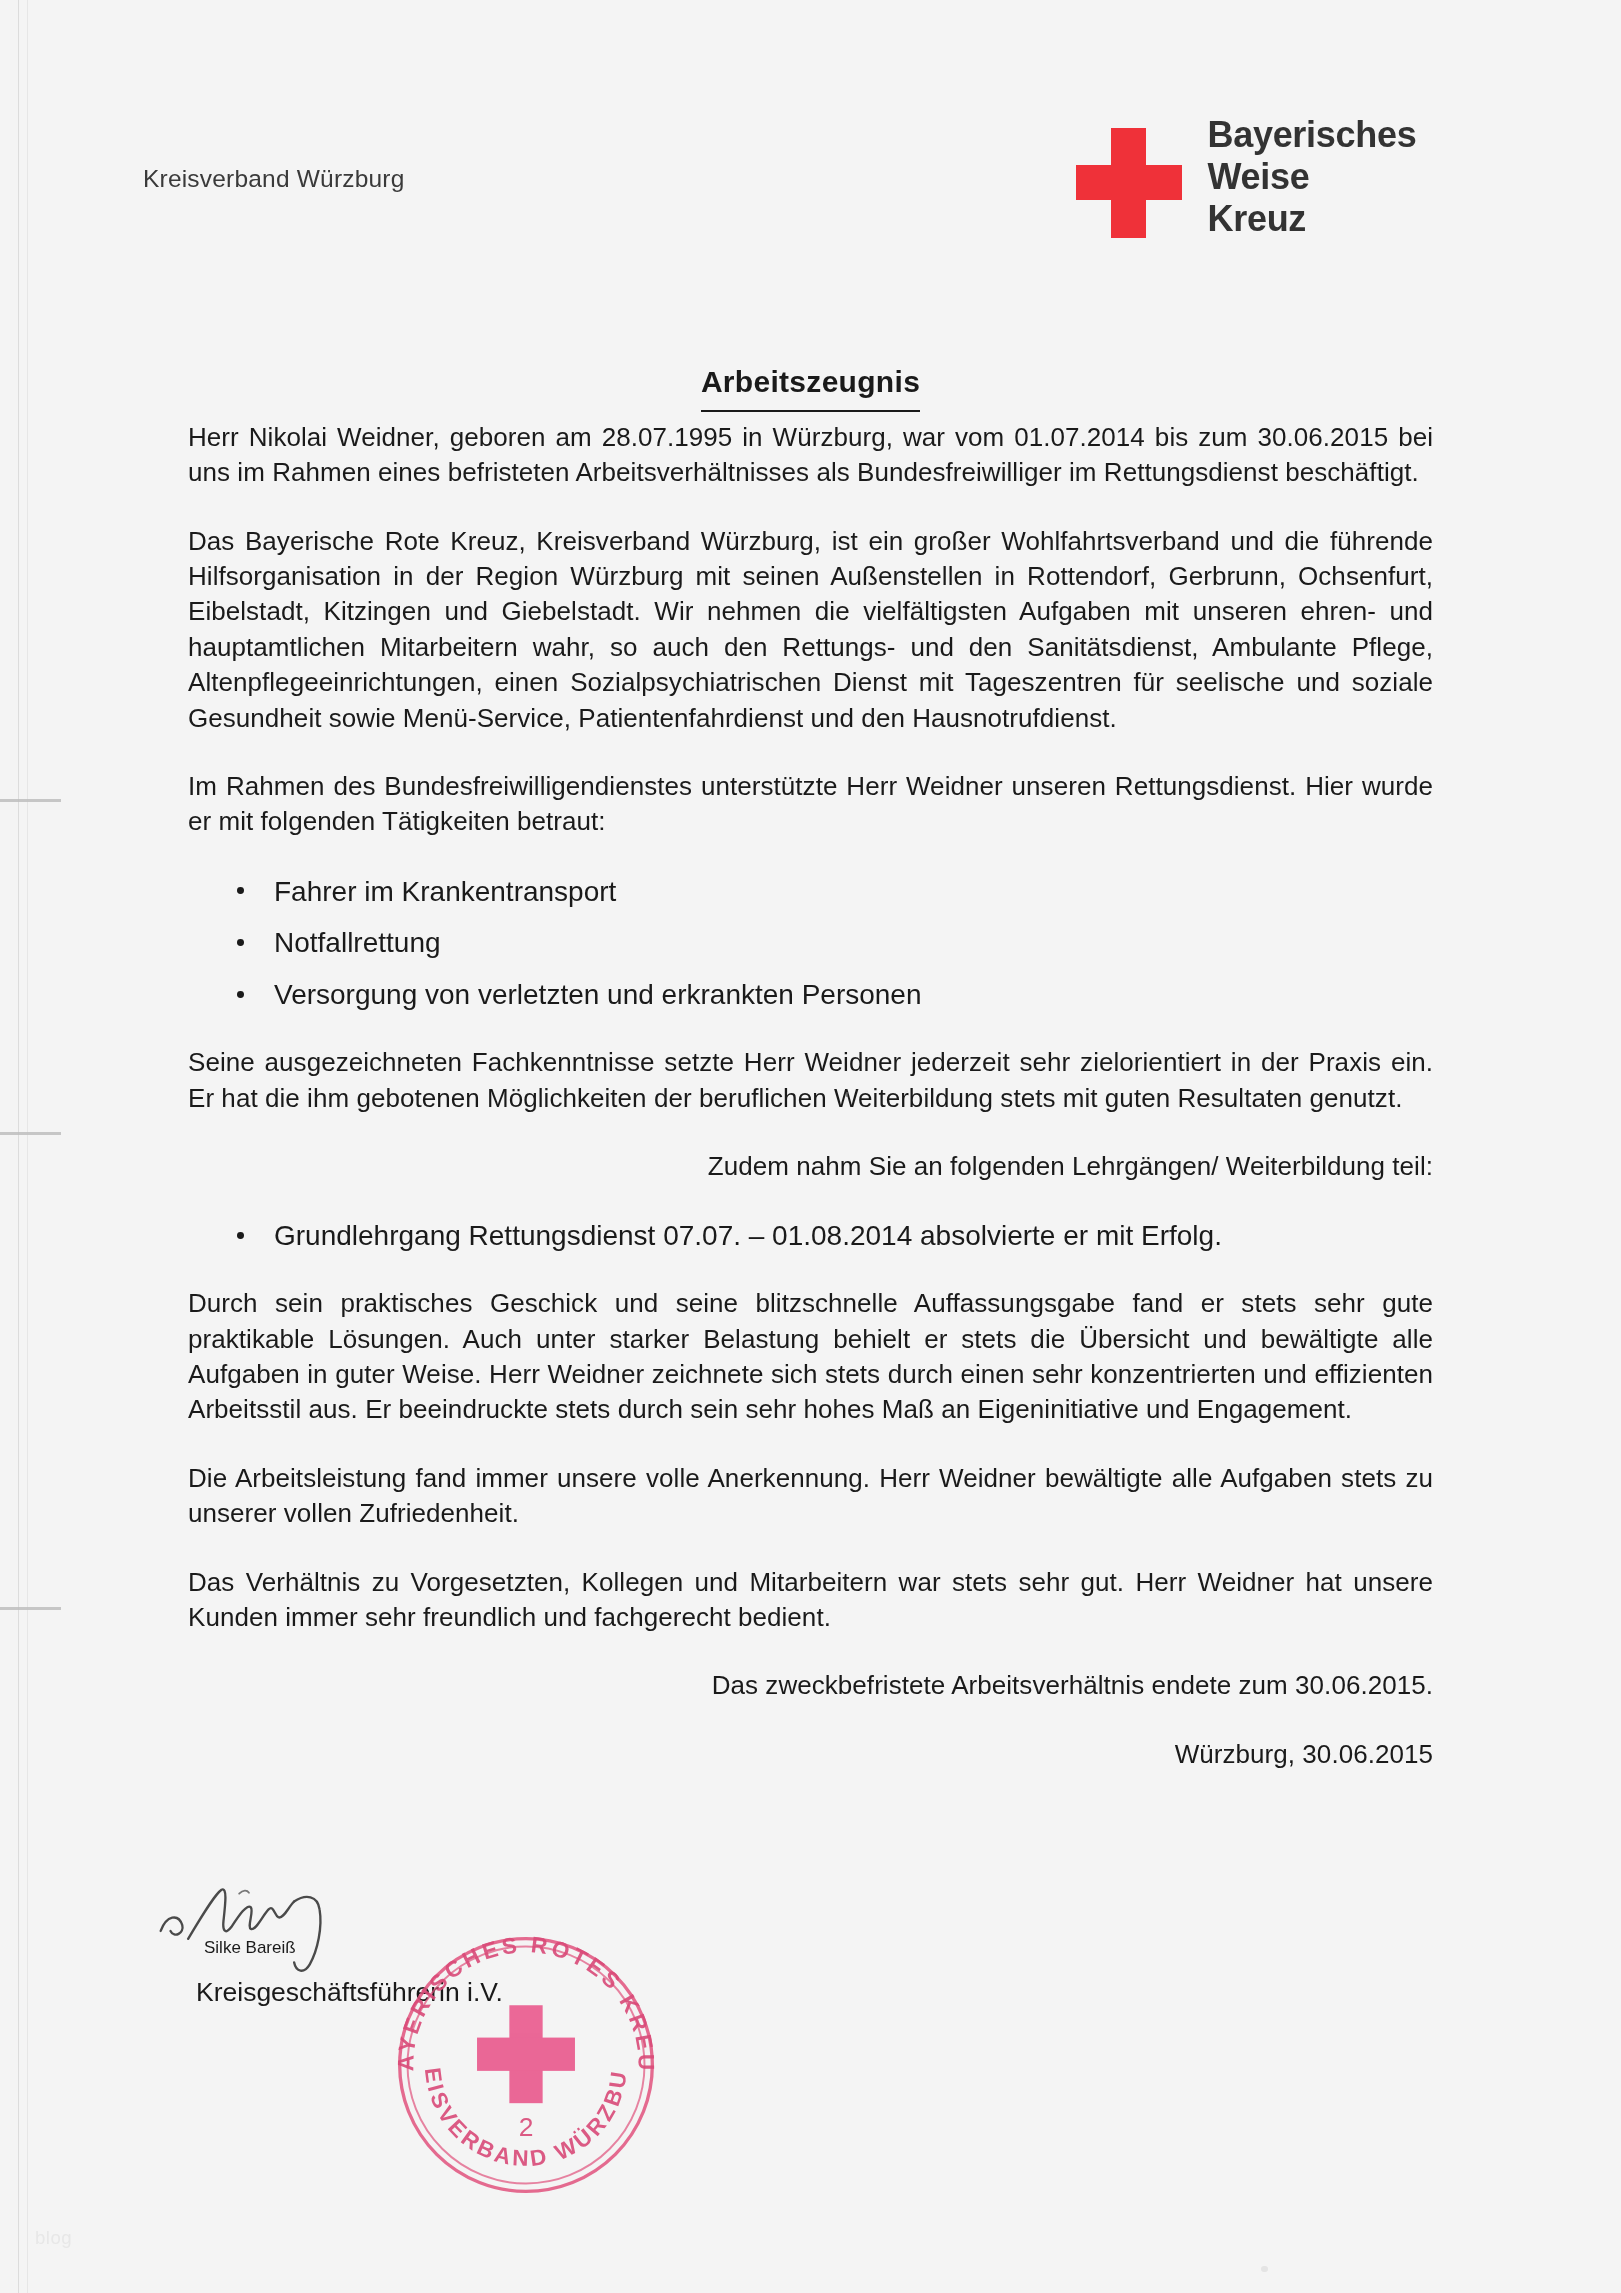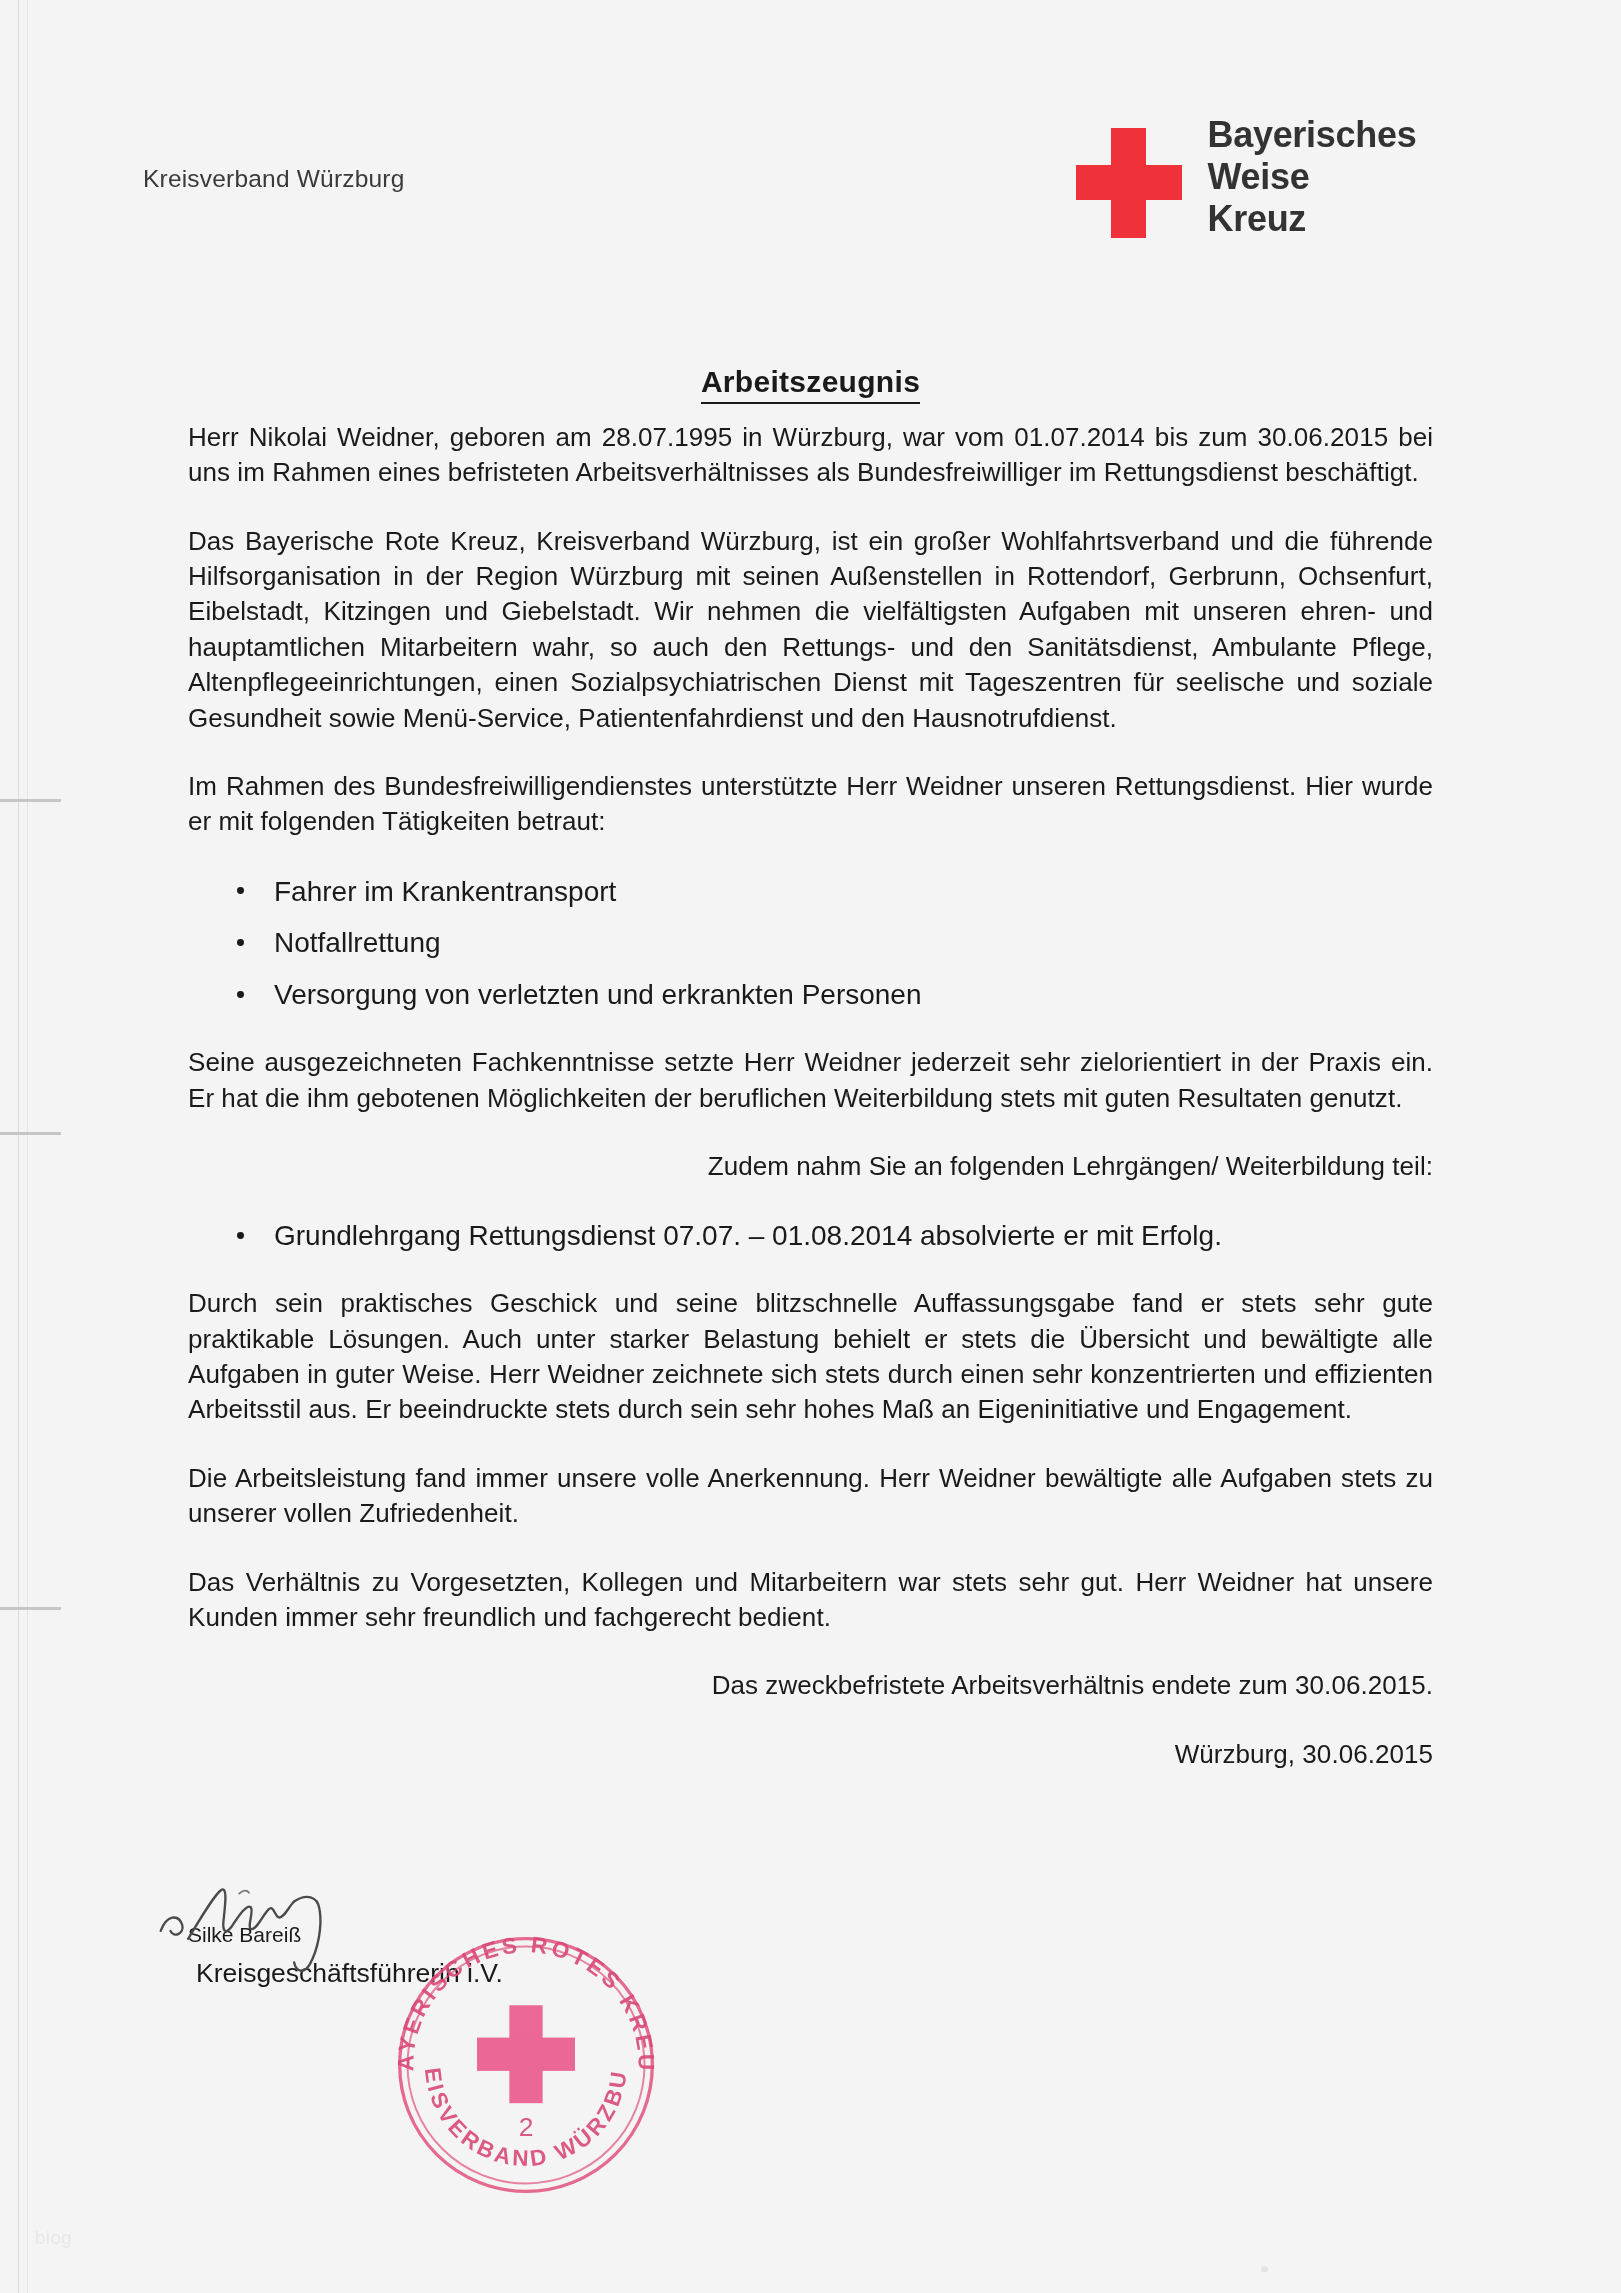--- a/index.html
+++ b/index.html
@@ -108,21 +108,21 @@
     left: 188px;
     top: 365px;
     width: 1245px;
     text-align: center;
     font-size: 30px;
     font-weight: bold;
     letter-spacing: 0.3px;
   }
   .doc-title span {
     border-bottom: 2.9px solid #1a1a1a;
-    padding-bottom: 4px;
+    padding-bottom: 12px;
     margin-top: 16px;
   }
 
   .body {
     position: absolute;
     left: 188px;
     top: 420px;
     width: 1245px;
   }
   .body p {
@@ -173,23 +173,23 @@
   }
   .signature-mark {
     position: absolute;
     left: -43px;
     top: -51px;
     width: 255px;
     height: 118px;
     pointer-events: none;
   }
   .sign-name {
-    font-size: 21px;
+    font-size: 17px;
     line-height: 1.3;
-    margin: 0;
+    margin: 16px;
   }
   .sign-role {
     font-size: 26.5px;
     line-height: 1.3;
     margin: 8px;
   }
 
   
   .stamp {
     position: absolute;

